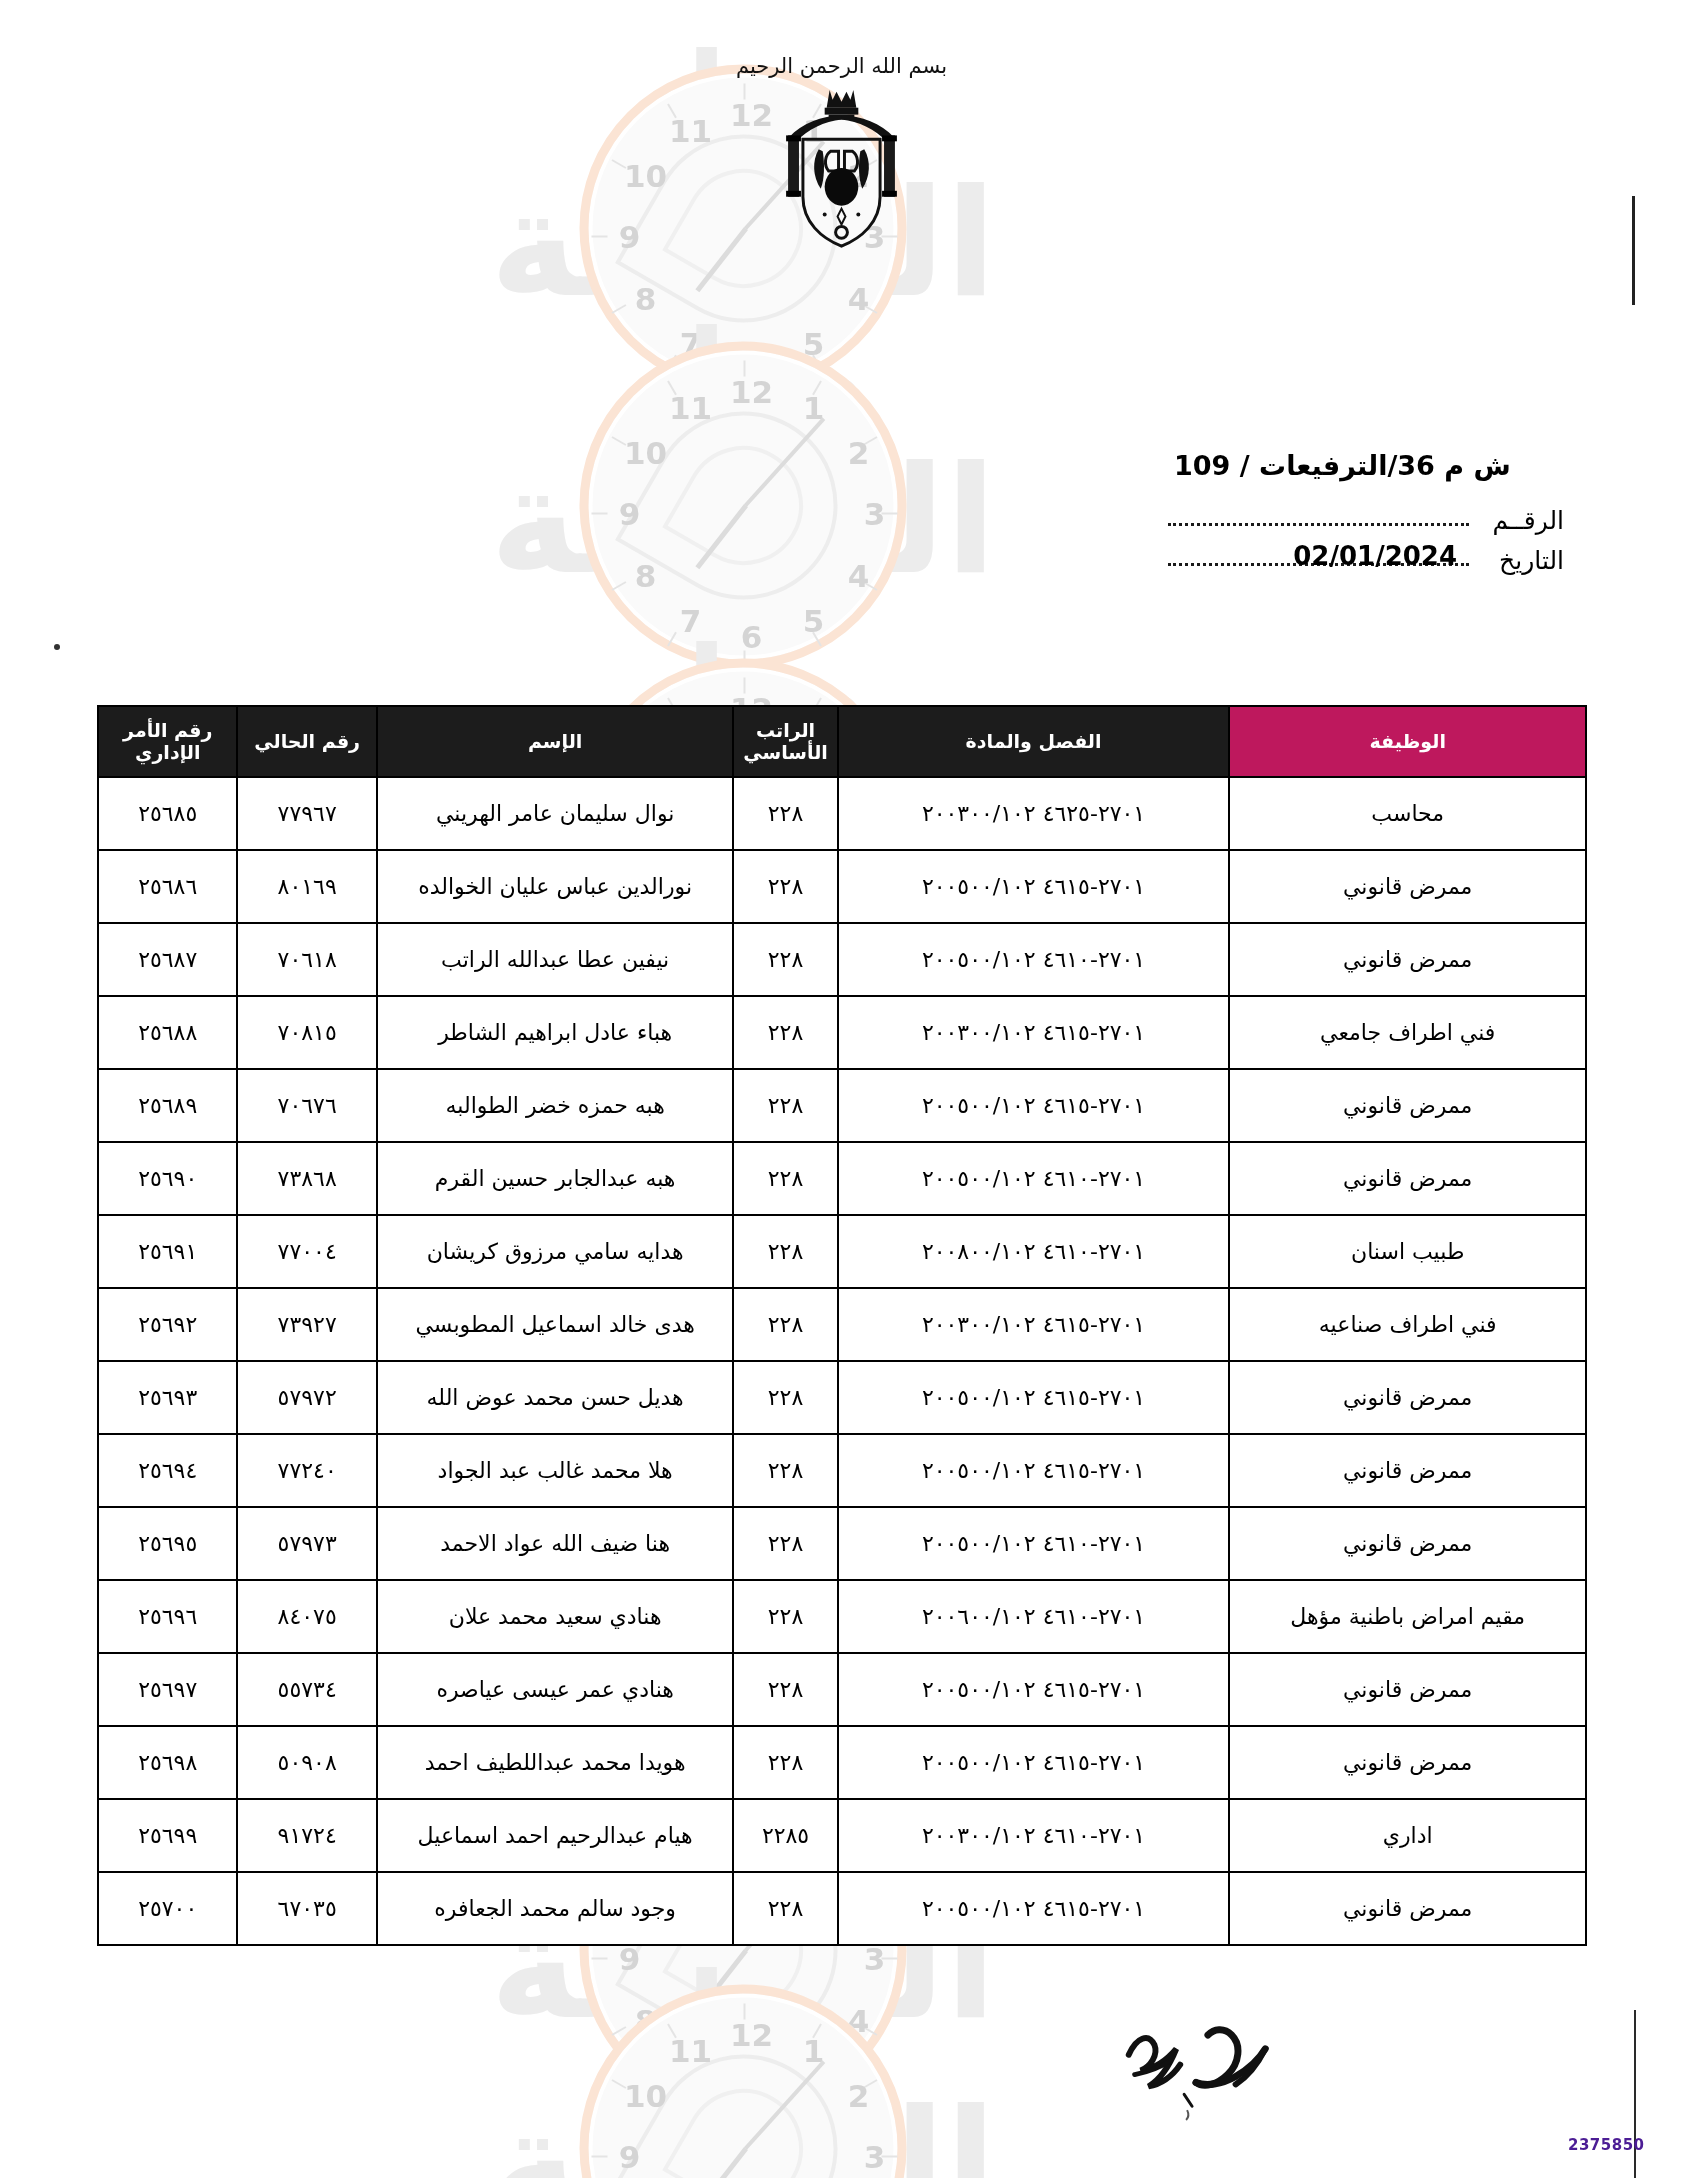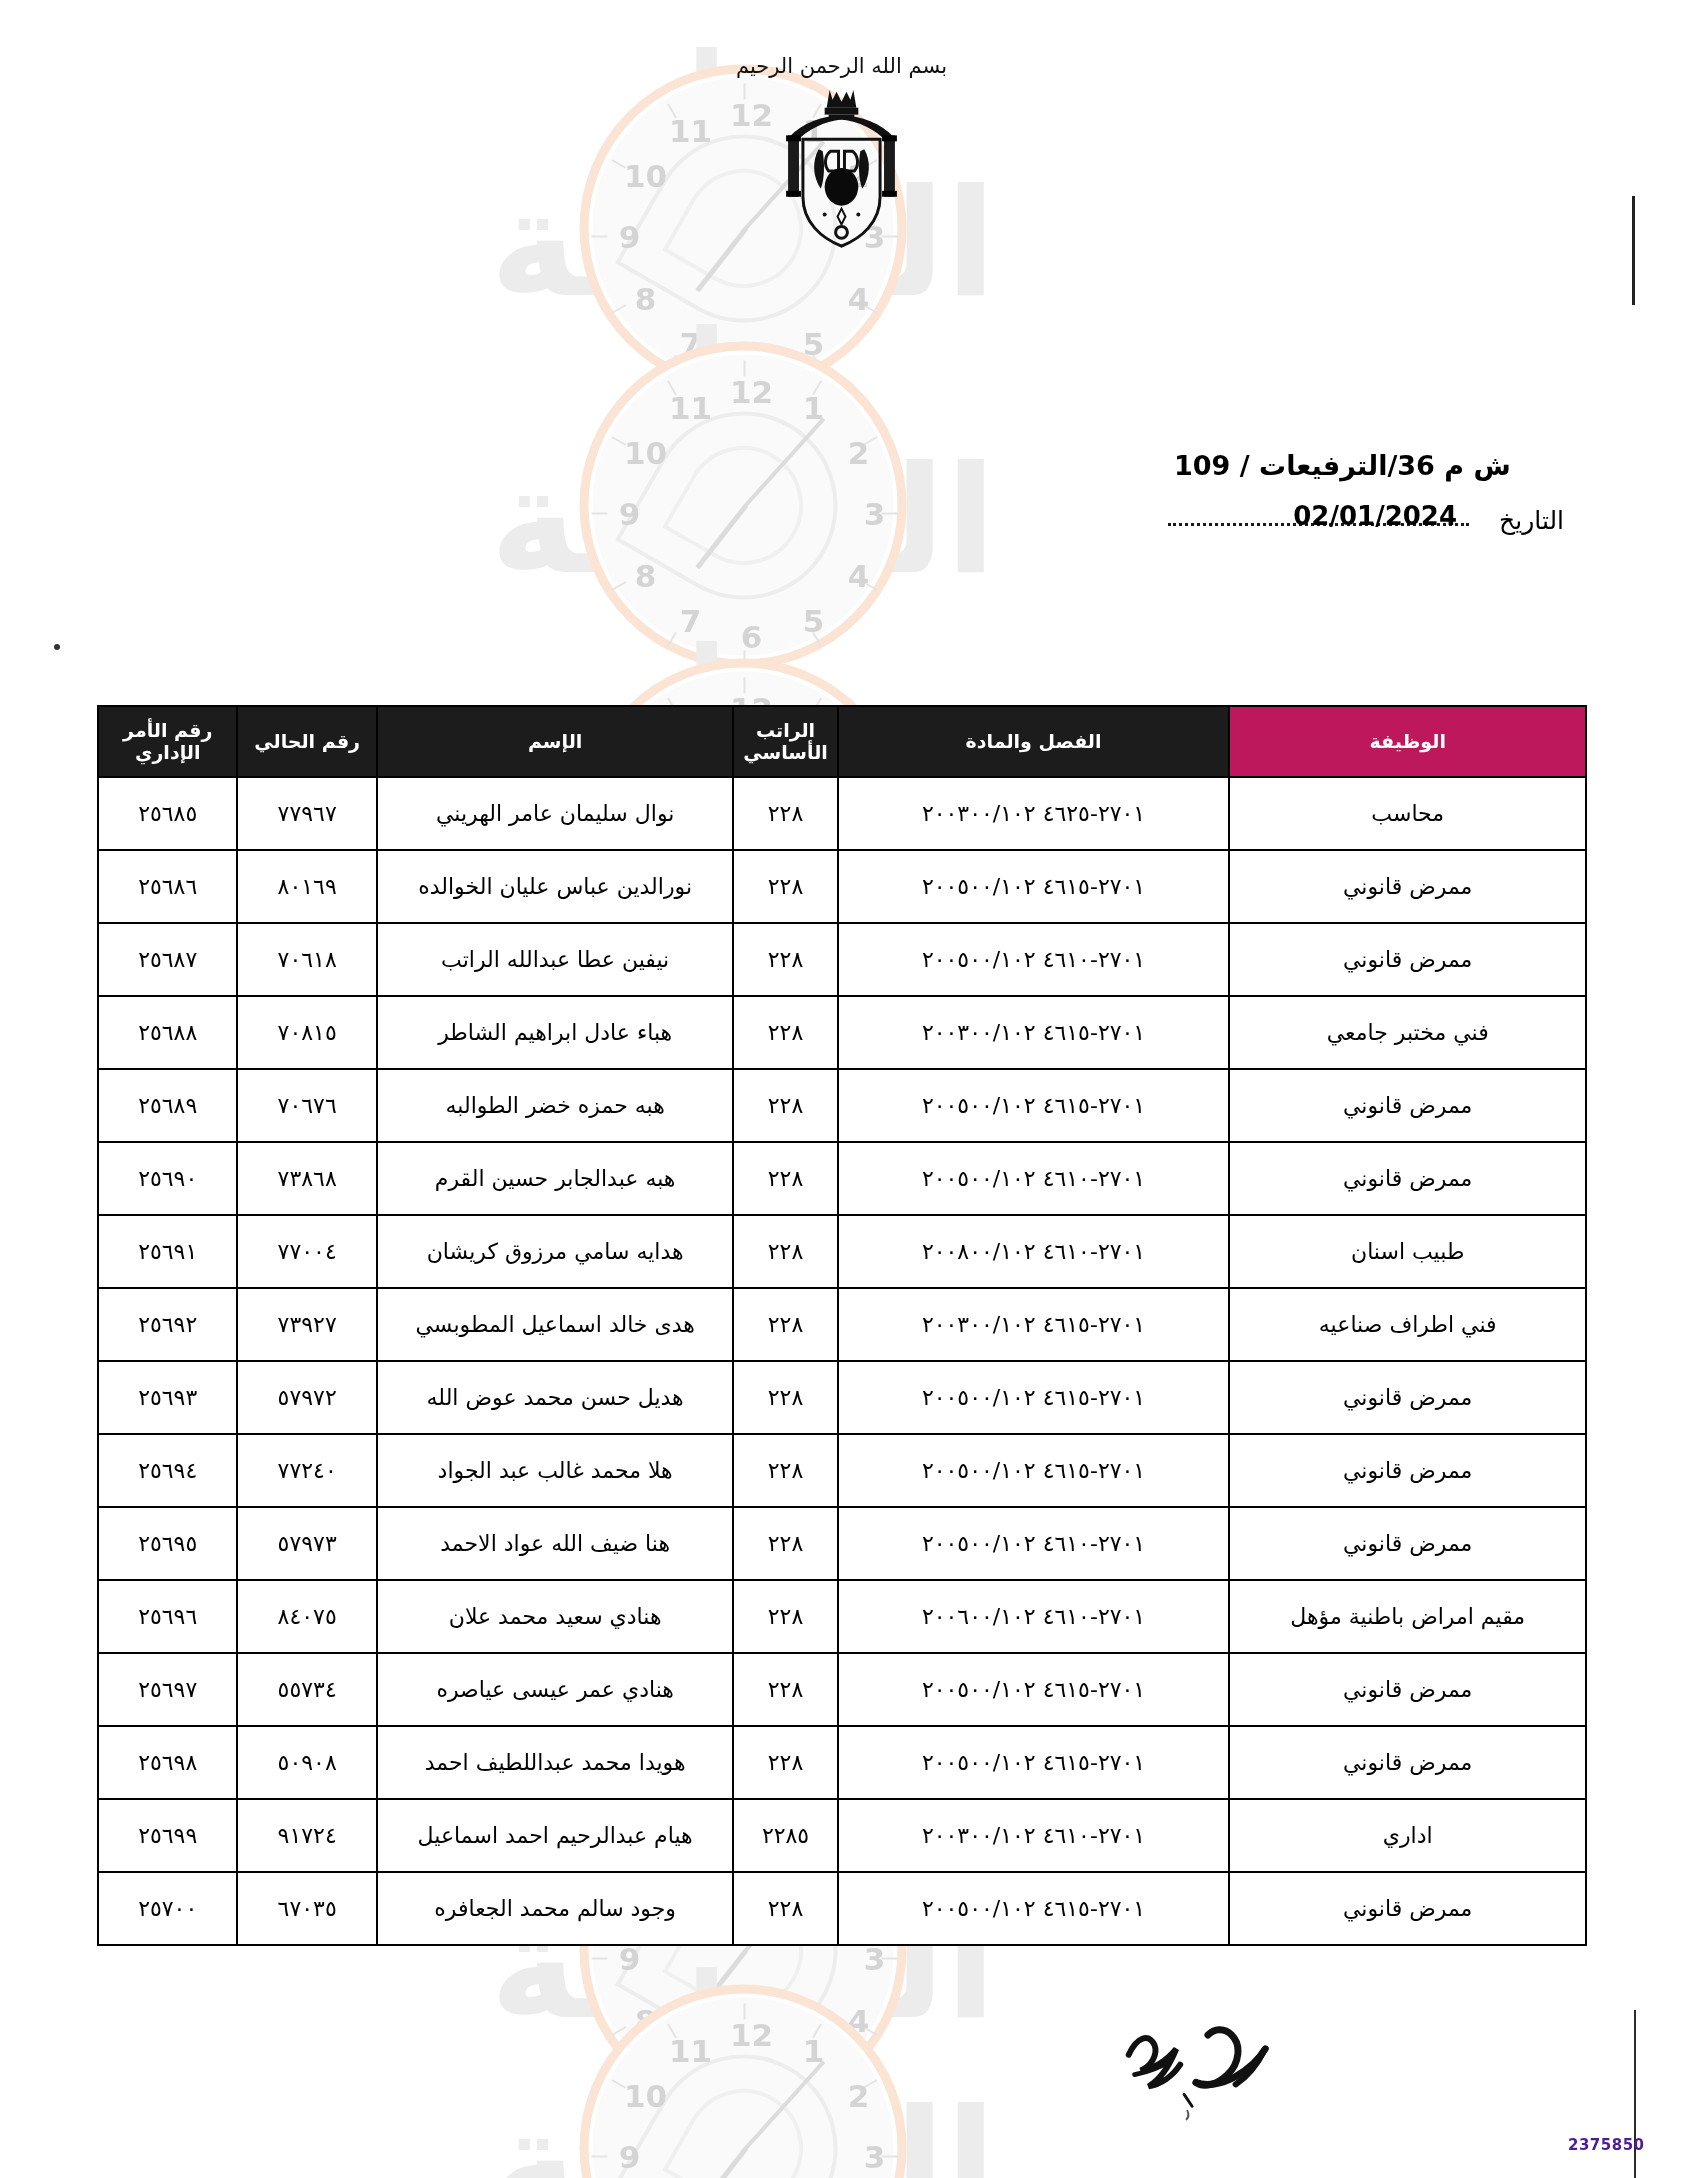--- a/index.html
+++ b/index.html
@@ -642,20 +642,25 @@
         <path d="M75 130 L79 138 L75 146 L71 138 Z" fill="none" stroke="#111" stroke-width="2"></path>
         <circle cx="75" cy="154" r="6" fill="none" stroke="#111" stroke-width="3"></circle>
         <circle cx="58" cy="136" r="2" fill="#111"></circle>
         <circle cx="92" cy="136" r="2" fill="#111"></circle>
       </svg>
     </div>
 
     <div class="ref-block">
       <div class="ref-title">ش م 36/الترفيعات / 109</div>
 
+      <div class="ref-row">
+        <span class="ref-label">الرقــم</span>
+        <span class="ref-dots"></span>
+        <span class="ref-value"></span>
+      </div>
 
       <div class="ref-row">
         <span class="ref-label">التاريخ</span>
         <span class="ref-dots"></span>
         <span class="ref-value">02/01/2024</span>
       </div>
 
     </div>
 
     <div class="table-wrap">
@@ -697,21 +702,21 @@
             </tr>
             <tr>
               <td class="c-job">ممرض قانوني</td>
               <td class="c-chapter">٢٧٠١-٤٦١٠ ٢٠٠٥٠٠/١٠٢</td>
               <td class="c-salary">٢٢٨</td>
               <td class="c-name">نيفين عطا عبدالله الراتب</td>
               <td class="c-id">٧٠٦١٨</td>
               <td class="c-order">٢٥٦٨٧</td>
             </tr>
             <tr>
-              <td class="c-job">فني مختبر جامعي</td>
+              <td class="c-job">فني اطراف جامعي</td>
               <td class="c-chapter">٢٧٠١-٤٦١٥ ٢٠٠٣٠٠/١٠٢</td>
               <td class="c-salary">٢٢٨</td>
               <td class="c-name">هباء عادل ابراهيم الشاطر</td>
               <td class="c-id">٧٠٨١٥</td>
               <td class="c-order">٢٥٦٨٨</td>
             </tr>
             <tr>
               <td class="c-job">ممرض قانوني</td>
               <td class="c-chapter">٢٧٠١-٤٦١٥ ٢٠٠٥٠٠/١٠٢</td>
               <td class="c-salary">٢٢٨</td>

